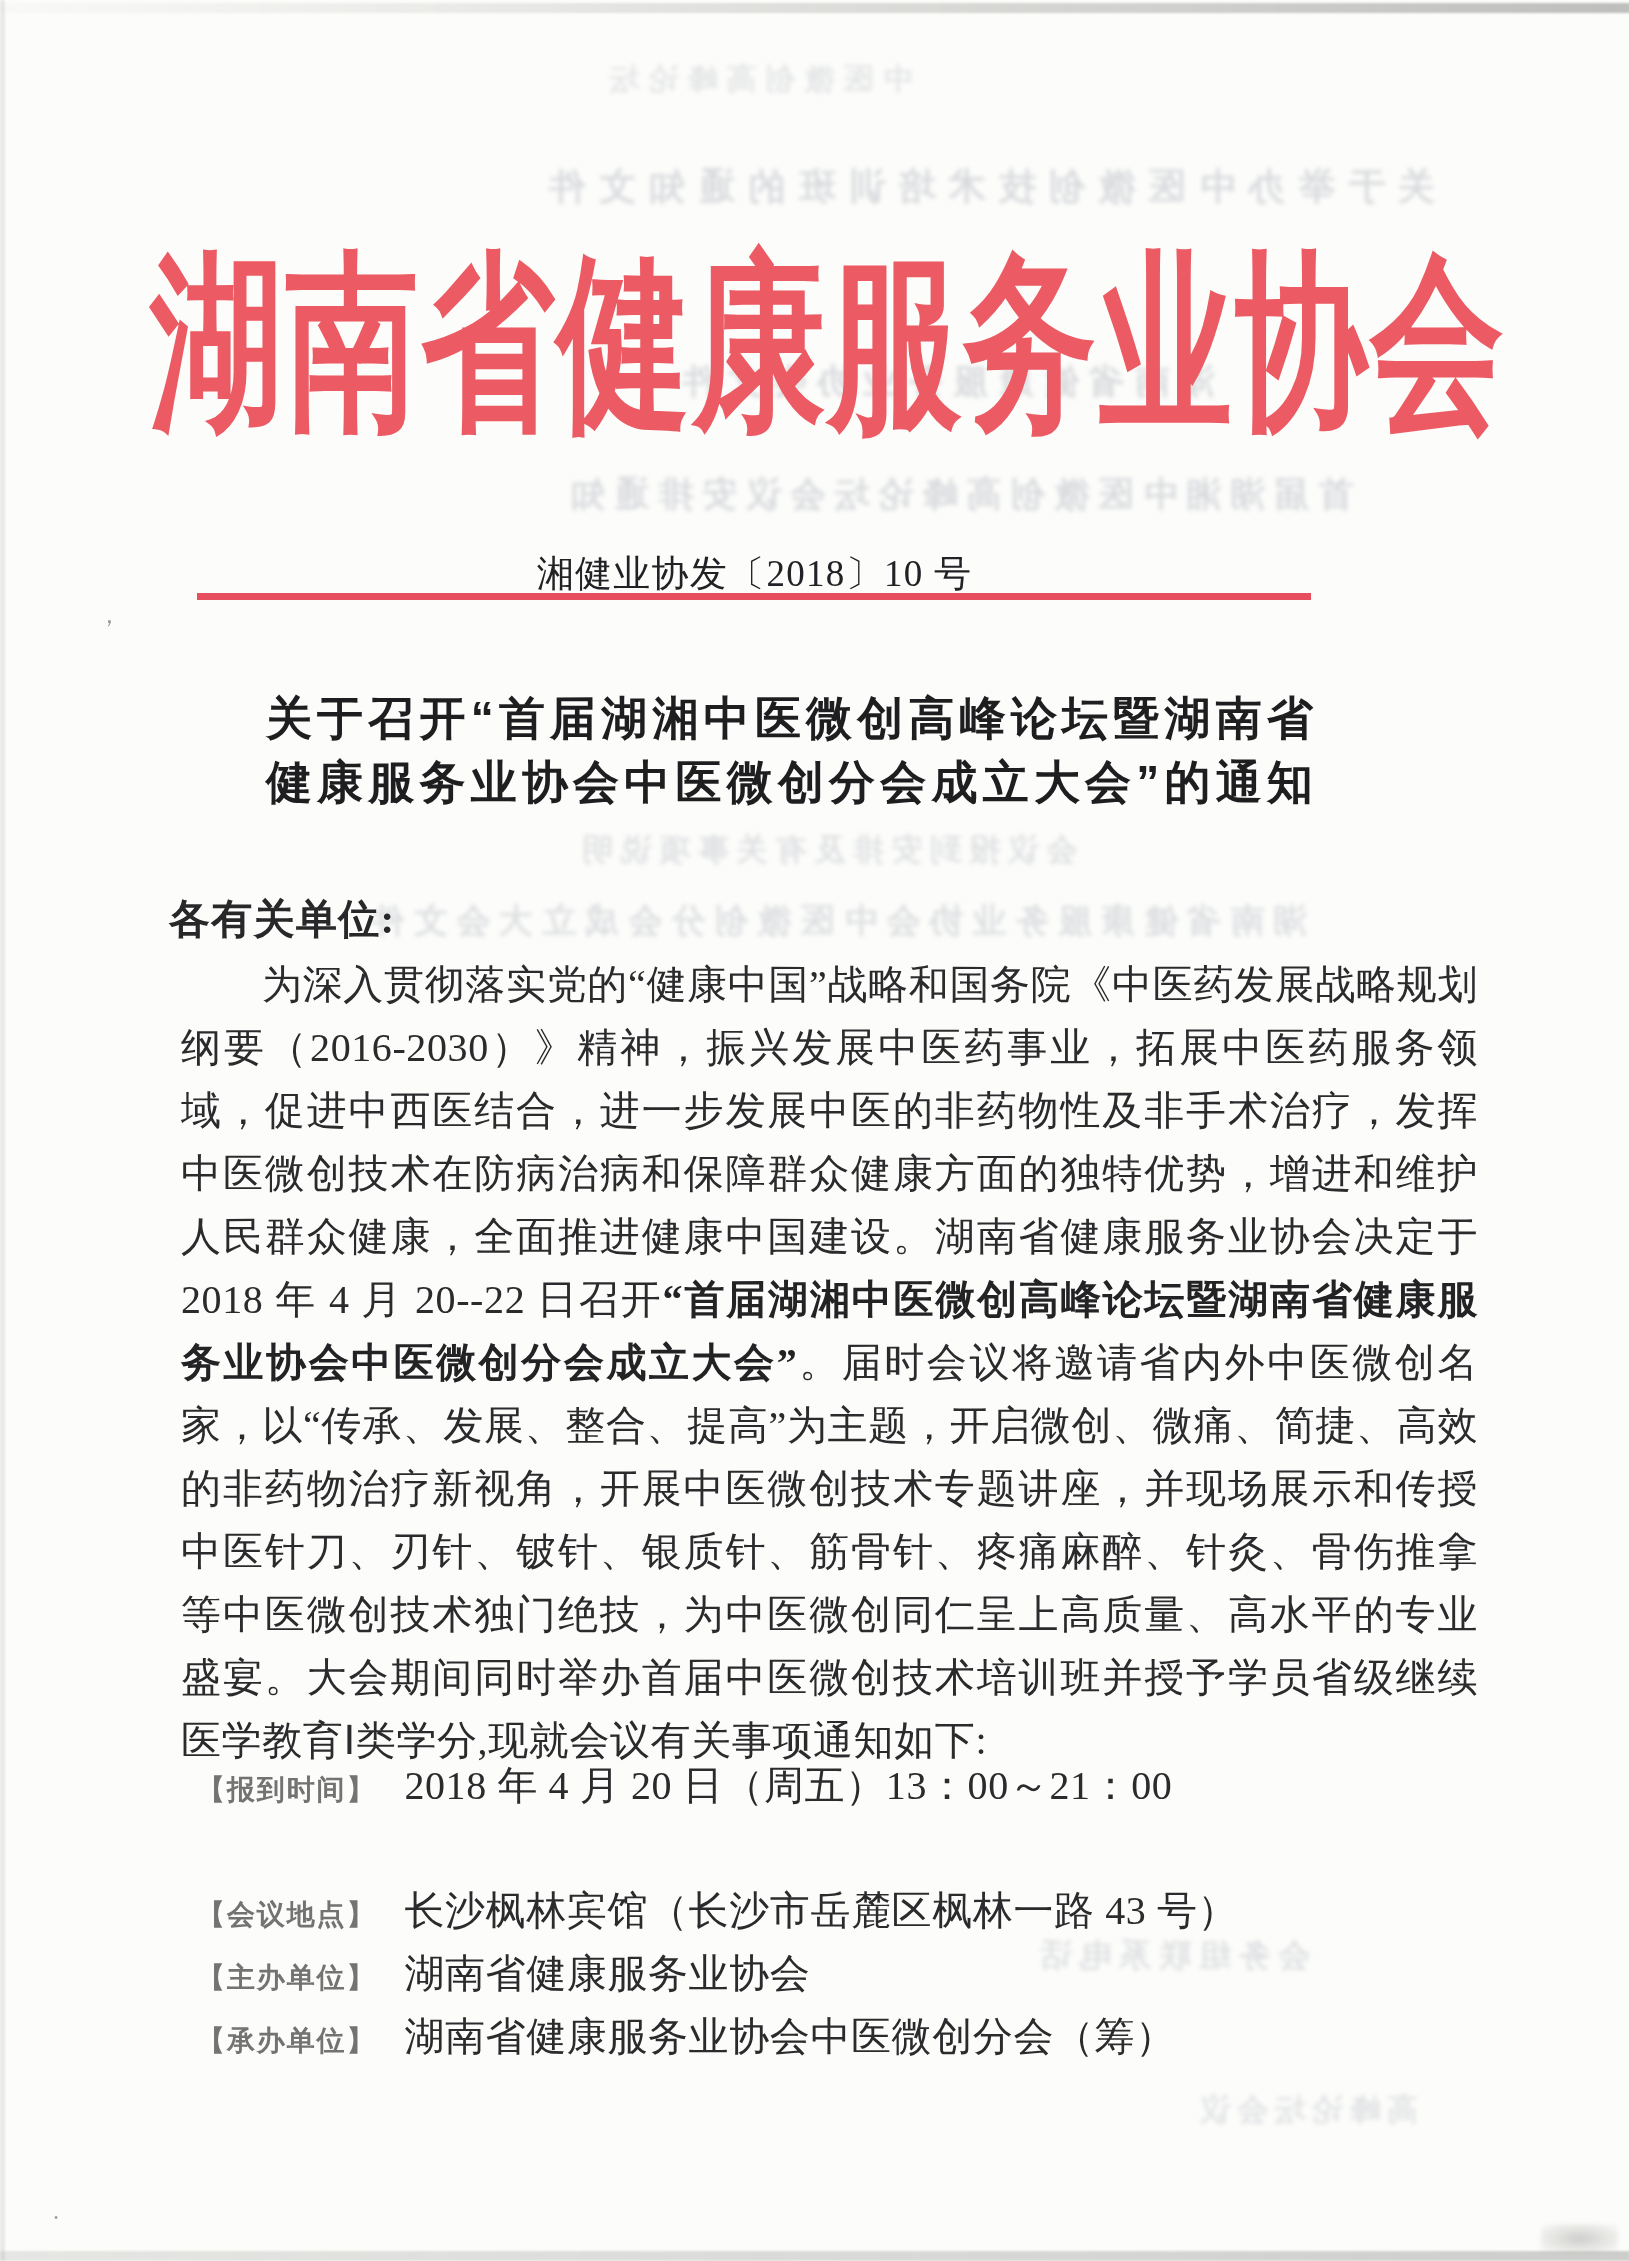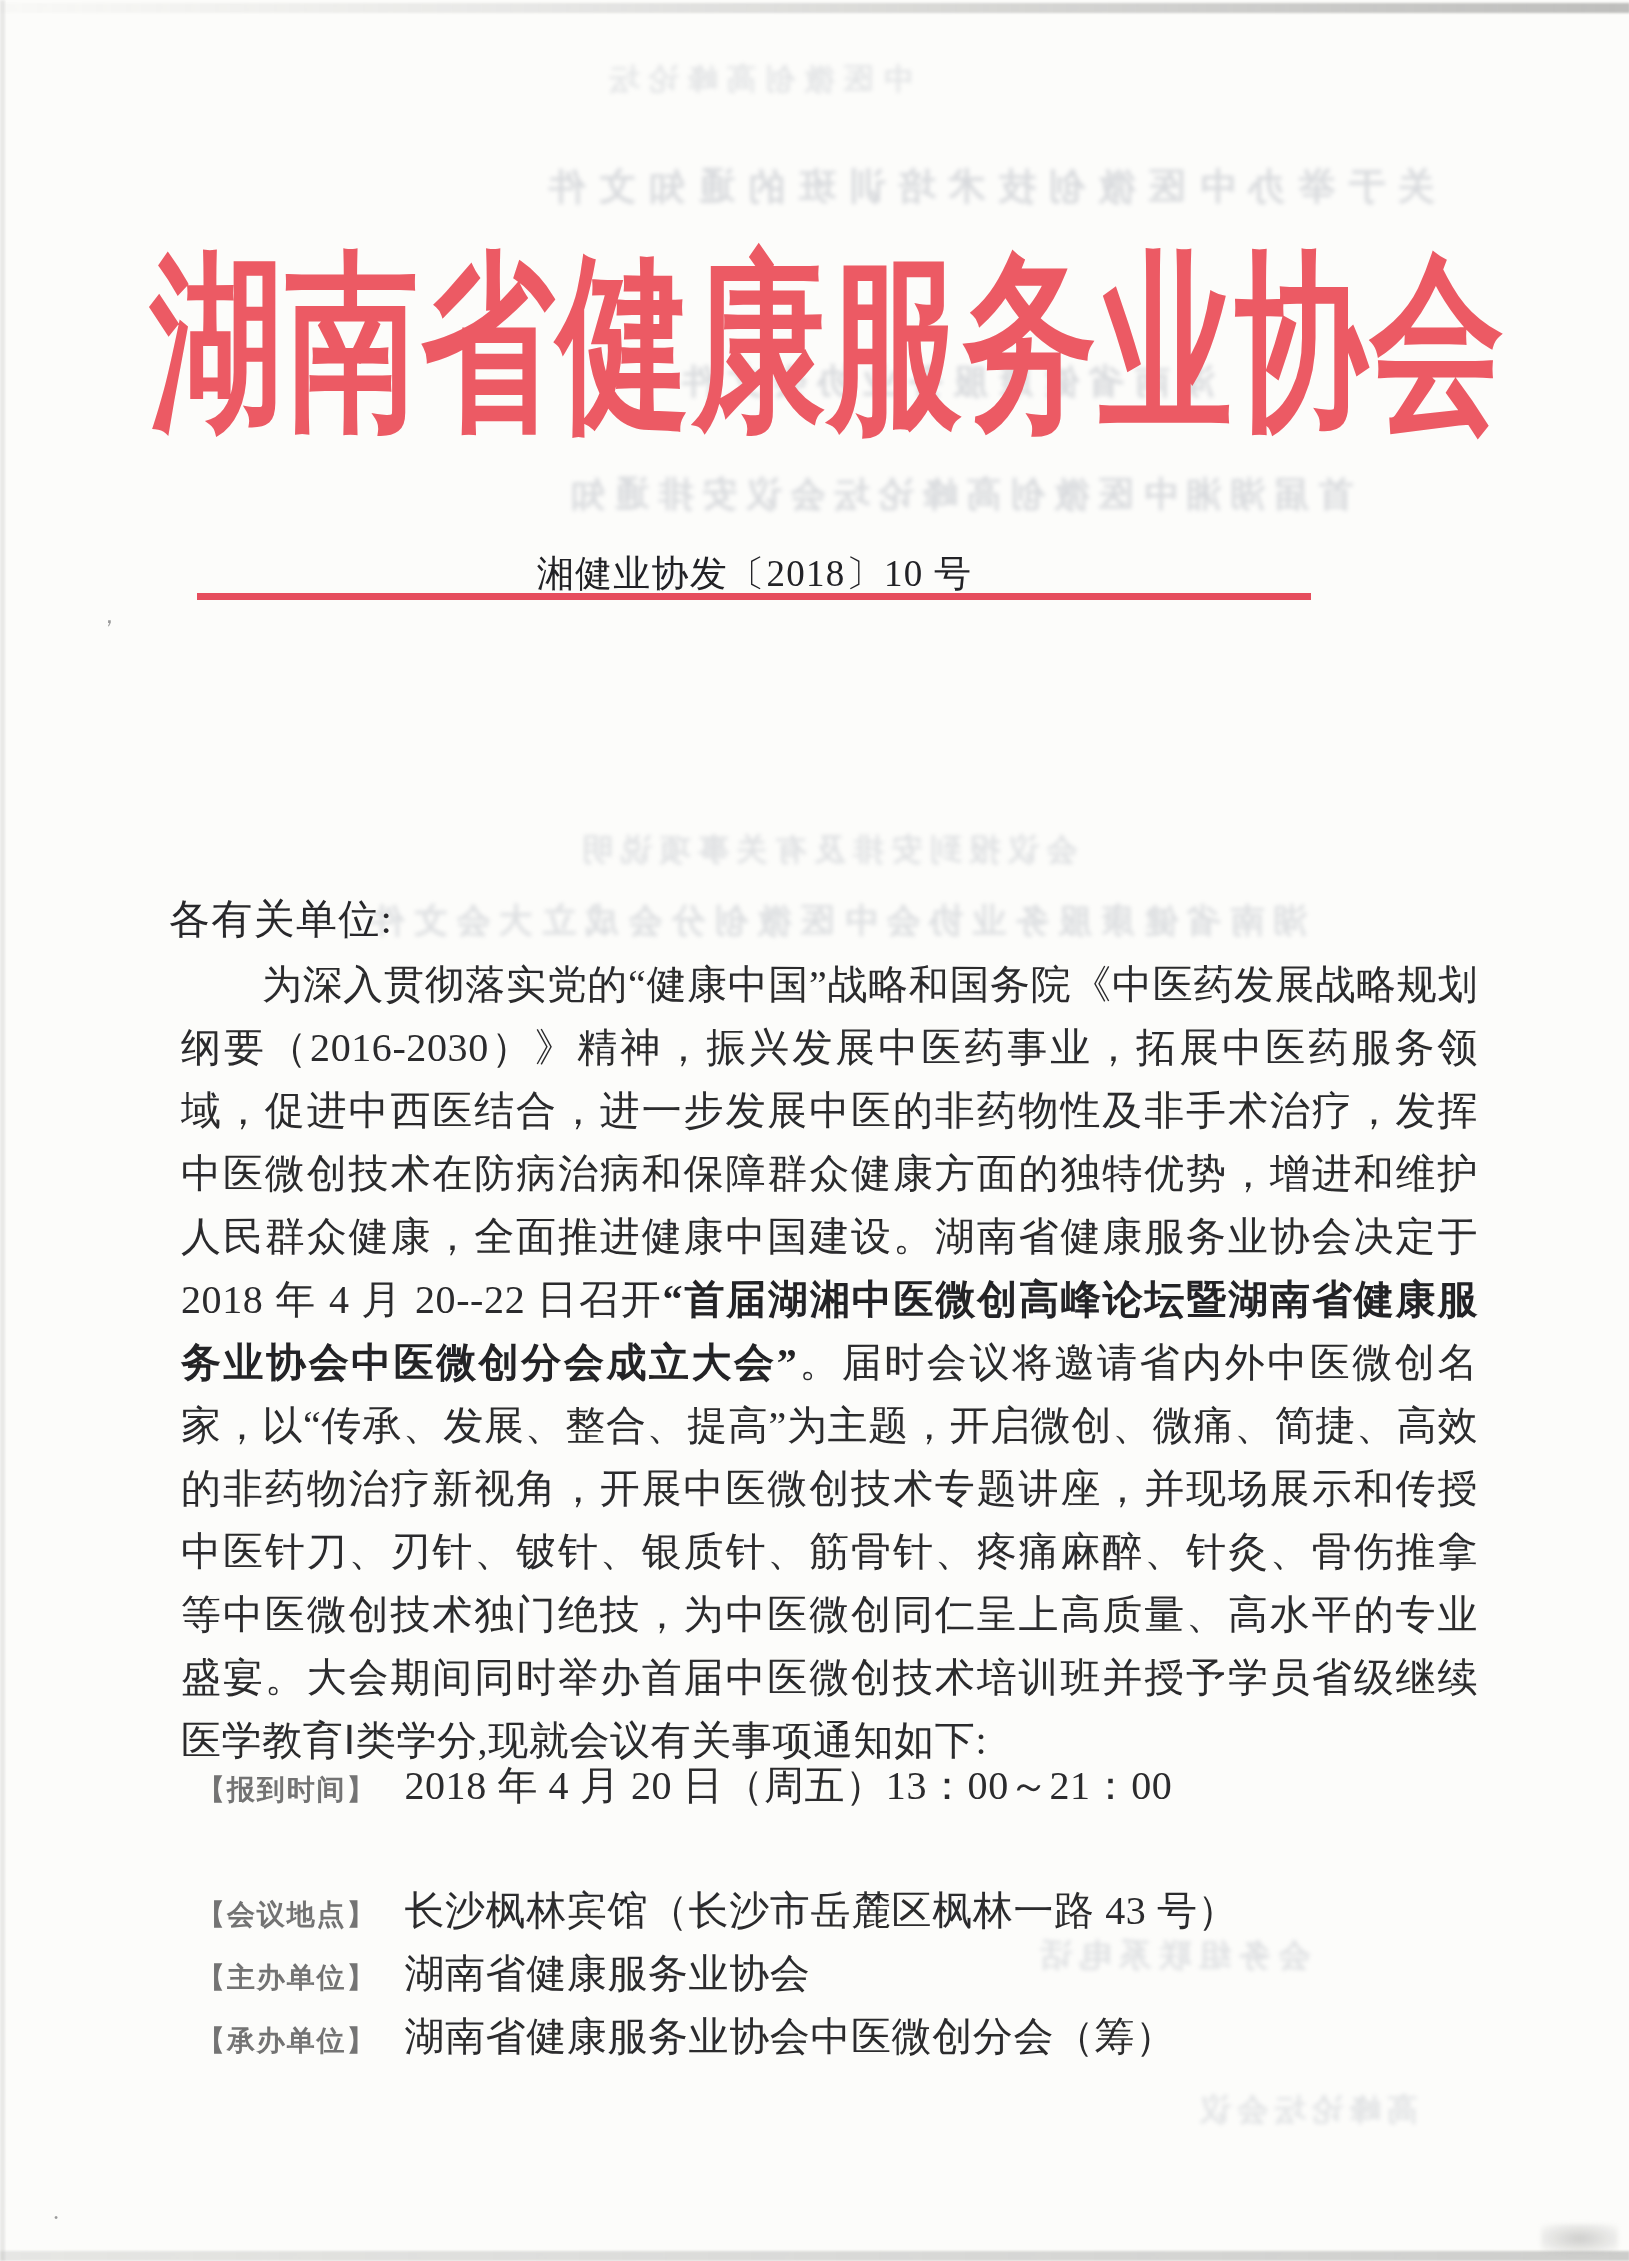--- a/index.html
+++ b/index.html
@@ -92,21 +92,21 @@
     font-size: 46px;
     line-height: 64px;
     letter-spacing: 5.2px;
     color: #1e1e20;
     white-space: nowrap;
   }
 
   
   .salutation {
     position: absolute; top: 892px; left: 169px;
-    font-size: 41px; letter-spacing: 1.3px; color: #28282b;
+    font-size: 41px; letter-spacing: 1.3px; color: #28282b; font-weight: bold;
   }
   .paragraph {
     position: absolute; top: 941px; left: 169px; width: 1297px;
     margin: 12px;
     font-size: 40px;
     line-height: 63px;
     letter-spacing: 0.6px;
     text-indent: 81px;
     text-align: justify;
     text-justify: inter-ideograph;
@@ -156,20 +156,24 @@
   <span class="speck" style="top:2197px; left:53px;">.</span>
 
   <div class="org-title">
     <span class="stretch">湖南省健康服务业协会</span>
   </div>
 
   <div class="doc-number">湘健业协发〔2018〕10 号</div>
 
   <div class="red-rule"></div>
 
+  <div class="notice-title">
+    <div>关于召开“首届湖湘中医微创高峰论坛暨湖南省</div>
+    <div>健康服务业协会中医微创分会成立大会”的通知</div>
+  </div>
 
   <div class="salutation">各有关单位:</div>
 
   <p class="paragraph"><span>为深入贯彻落实党的“健康中国”战略和国务院《中医药发展战略规划纲要（2016-2030）》精神，振兴发展中医药事业，拓展中医药服务领域，促进中西医结合，进一步发展中医的非药物性及非手术治疗，发挥中医微创技术在防病治病和保障群众健康方面的独特优势，增进和维护人民群众健康，全面推进健康中国建设。湖南省健康服务业协会决定于 2018 年 4 月 20--22 日召开</span><span class="bold-seg">“首届湖湘中医微创高峰论坛暨湖南省健康服务业协会中医微创分会成立大会”</span><span>。届时会议将邀请省内外中医微创名家，以“传承、发展、整合、提高”为主题，开启微创、微痛、简捷、高效的非药物治疗新视角，开展中医微创技术专题讲座，并现场展示和传授中医针刀、刃针、铍针、银质针、筋骨针、疼痛麻醉、针灸、骨伤推拿等中医微创技术独门绝技，为中医微创同仁呈上高质量、高水平的专业盛宴。大会期间同时举办首届中医微创技术培训班并授予学员省级继续医学教育Ⅰ类学分,现就会议有关事项通知如下:</span></p>
 
   <div class="detail-row" style="top:1758px;">
     <span class="detail-label">【报到时间】</span><span class="detail-value">2018 年 4 月 20 日（周五）13：00～21：00</span>
   </div>
   <div class="detail-row" style="top:1883px;">
     <span class="detail-label">【会议地点】</span><span class="detail-value">长沙枫林宾馆（长沙市岳麓区枫林一路 43 号）</span>

